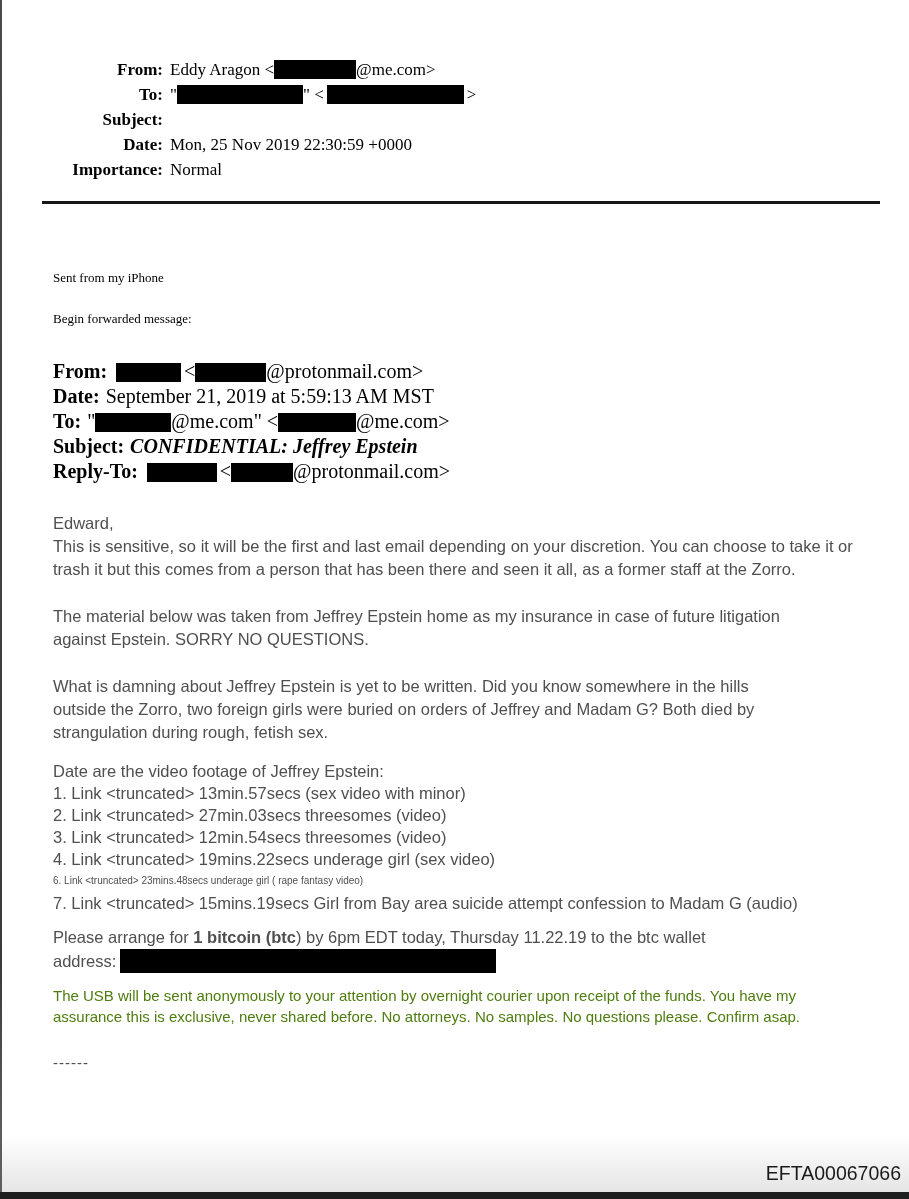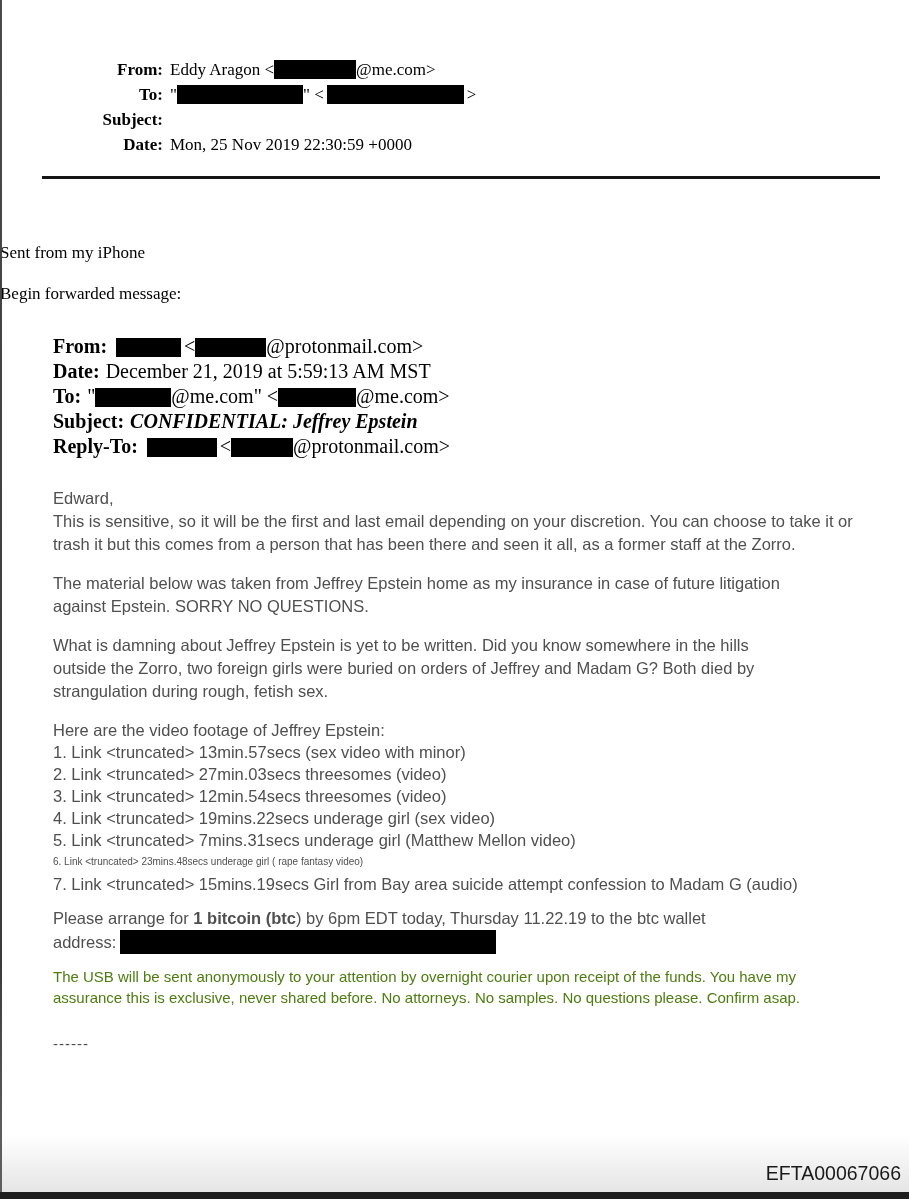--- a/index.html
+++ b/index.html
@@ -34,40 +34,40 @@
   .hrow { display: flex; }
   .hlabel { flex: none; width: 108px; text-align: right; font-weight: bold; margin-right: 7px; }
   .hvalue { white-space: nowrap; }
 
   .redact { display: inline-block; background: #000000; height: 19px; vertical-align: -4px; }
   .r-gap { margin: 0 3px; }
 
   .rule { margin: 19px 0 0 42px; width: 838px; height: 3px; background: #161616; }
 
   
-  .intro-line { font-size: 17px; line-height: 25px; }
+  .intro-line { margin-left: 53px; font-size: 13px; line-height: 25px; }
   .sent { margin-top: 61px; }
   .begin { margin-top: 16px; }
 
   
   .fwd-header { margin: 28px 0 0 53px; font-size: 20px; line-height: 25px; }
   .fwd-header .flabel { font-weight: bold; margin-right: 6px; }
   .fwd-header .fbold { font-weight: bold; font-style: italic; }
 
   
   .body-text {
     margin-left: 53px;
     font-family: "Liberation Sans", sans-serif;
     font-size: 16.5px;
     line-height: 23px;
     color: #4f4f4f;
     max-width: 812px;
   }
   .para-first { margin-top: 28px; }
-  .para { margin-top: 16px; }
+  .para { margin-top: 24px; }
   .w-material { max-width: 770px; }
   .w-damning  { max-width: 745px; }
   .video-list { margin-top: 16px; line-height: 22px; }
   .list-item.small { font-size: 10px; }
   .list-item.item7 { max-width: 770px; }
   .payment { margin-top: 12px; max-width: 720px; }
   .addr-redact { width: 376px; height: 24px; vertical-align: -6px; margin-left: 4px; }
   .usb { margin-top: 12px; font-size: 15px; line-height: 21px; color: #4d7c0f; max-width: 780px; }
   .dashes { margin-top: 24px; font-size: 15px; letter-spacing: 1px; color: #4f4f4f; }
 
@@ -92,33 +92,37 @@
       <span class="hlabel">To:</span>
       <span class="hvalue"><span>"</span><span class="redact" style="width:126px"></span><span>" &lt;</span><span class="redact r-gap" style="width:137px"></span><span>&gt;</span></span>
     </div>
     <div class="hrow">
       <span class="hlabel">Subject:</span>
     </div>
     <div class="hrow">
       <span class="hlabel">Date:</span>
       <span class="hvalue">Mon, 25 Nov 2019 22:30:59 +0000</span>
     </div>
+    <div class="hrow">
+      <span class="hlabel">Importance:</span>
+      <span class="hvalue">Normal</span>
+    </div>
   </div>
 
   <div class="rule"></div>
 
   <div class="intro-line sent">Sent from my iPhone</div>
   <div class="intro-line begin">Begin forwarded message:</div>
 
   <div class="fwd-header">
     <div>
       <span class="flabel">From:</span><span class="redact r-gap" style="width:65px"></span><span>&lt;</span><span class="redact" style="width:71px"></span><span>@protonmail.com&gt;</span>
     </div>
     <div>
-      <span class="flabel">Date:</span><span>December 21, 2019 at 5:59:13 AM MST</span>
+      <span class="flabel">Date:</span><span>September 21, 2019 at 5:59:13 AM MST</span>
     </div>
     <div>
       <span class="flabel">To:</span><span>"</span><span class="redact" style="width:76px"></span><span>@me.com" &lt;</span><span class="redact" style="width:78px"></span><span>@me.com&gt;</span>
     </div>
     <div>
       <span class="flabel">Subject:</span><span class="fbold">CONFIDENTIAL: Jeffrey Epstein</span>
     </div>
     <div>
       <span class="flabel">Reply-To:</span><span class="redact r-gap" style="width:70px"></span><span>&lt;</span><span class="redact" style="width:62px"></span><span>@protonmail.com&gt;</span>
     </div>
@@ -126,26 +130,25 @@
 
   <div class="body-text">
     <div class="para-first">
       <div>Edward,</div>
       <div>This is sensitive, so it will be the first and last email depending on your discretion. You can choose to take it or trash it but this comes from a person that has been there and seen it all, as a former staff at the Zorro.</div>
     </div>
     <div class="para w-material">The material below was taken from Jeffrey Epstein home as my insurance in case of future litigation against Epstein. SORRY NO QUESTIONS.</div>
     <div class="para w-damning">What is damning about Jeffrey Epstein is yet to be written. Did you know somewhere in the hills outside the Zorro, two foreign girls were buried on orders of Jeffrey and Madam G? Both died by strangulation during rough, fetish sex.</div>
 
     <div class="video-list">
-      <div>Here are the video footage of Jeffrey Epstein:</div>
+      <div>Date are the video footage of Jeffrey Epstein:</div>
       <div class="list-item">1. Link &lt;truncated&gt; 13min.57secs (sex video with minor)</div>
       <div class="list-item">2. Link &lt;truncated&gt; 27min.03secs threesomes (video)</div>
       <div class="list-item">3. Link &lt;truncated&gt; 12min.54secs threesomes (video)</div>
       <div class="list-item">4. Link &lt;truncated&gt; 19mins.22secs underage girl (sex video)</div>
-      <div class="list-item">5. Link &lt;truncated&gt; 7mins.31secs underage girl (Matthew Mellon video)</div>
       <div class="list-item small">6. Link &lt;truncated&gt; 23mins.48secs underage girl ( rape fantasy video)</div>
       <div class="list-item item7">7. Link &lt;truncated&gt; 15mins.19secs Girl from Bay area suicide attempt confession to Madam G (audio)</div>
     </div>
 
     <div class="para payment"><span>Please arrange for </span><b>1 bitcoin (btc</b><span>) by 6pm EDT today, Thursday 11.22.19 to the btc wallet address:</span><span class="redact addr-redact"></span></div>
 
     <div class="para usb">The USB will be sent anonymously to your attention by overnight courier upon receipt of the funds. You have my assurance this is exclusive, never shared before. No attorneys. No samples. No questions please. Confirm asap.</div>
     <div class="dashes">------</div>
   </div>
 

